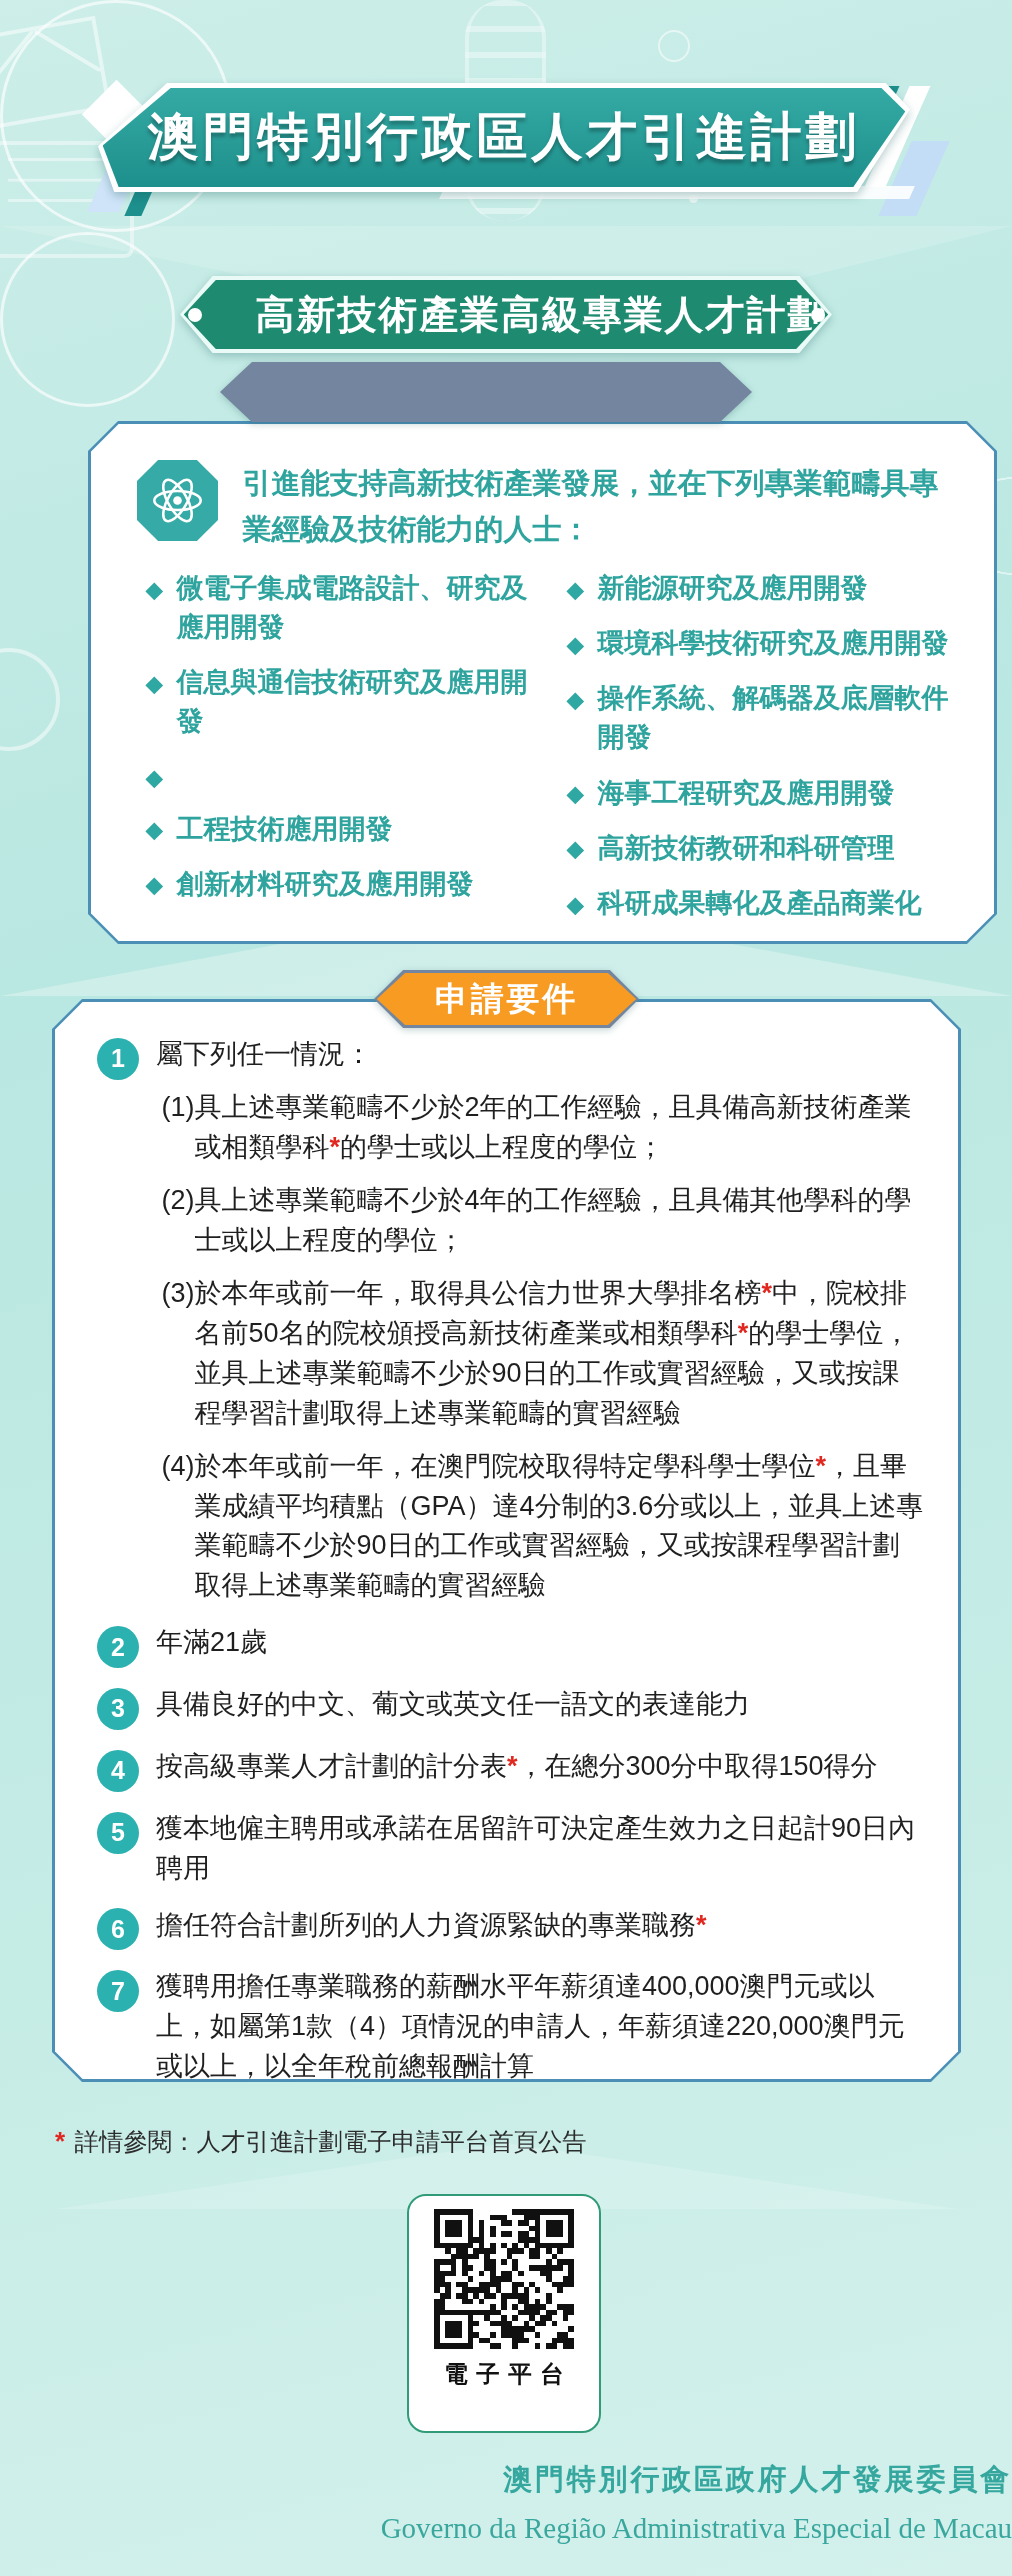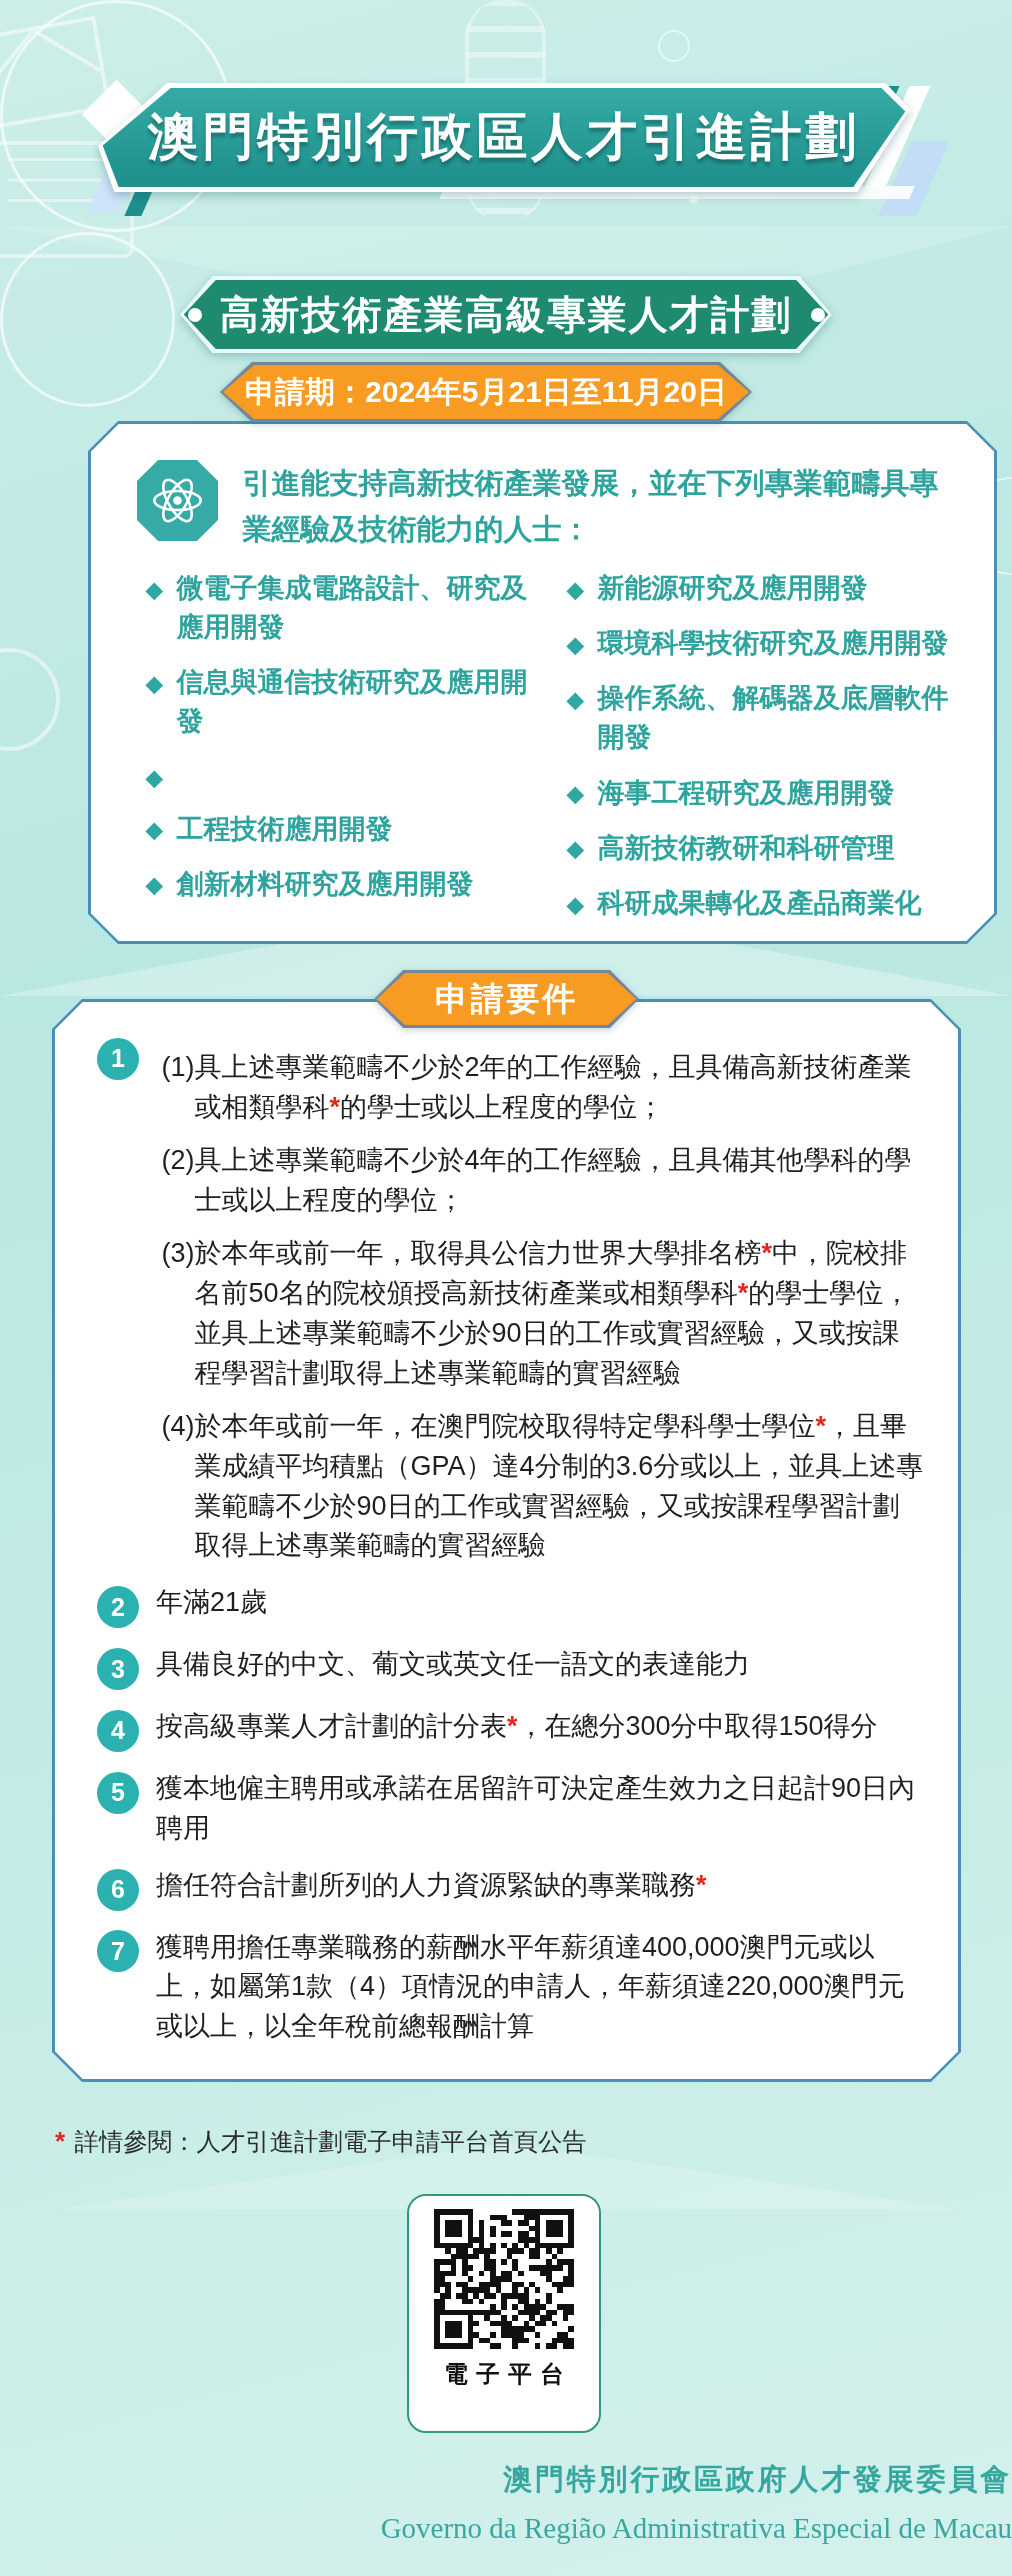--- a/index.html
+++ b/index.html
@@ -44,21 +44,21 @@
     display:flex;align-items:center;justify-content:center;}
   .titleText{color:#ffffff;font-size:51px;font-weight:bold;letter-spacing:3.8px;
     text-shadow:0 3.8px 3.8px rgba(0,0,0,.28);white-space:nowrap;}
   .stripe{position:absolute;z-index:2;transform:skewX(-24deg);}
   .subWrap{position:absolute;left:180px;top:276px;width:652px;height:77px;z-index:3;
     filter:drop-shadow(0 3.8px 4.7px rgba(20,90,90,.3));}
   .subOuter{position:absolute;inset:0;background:#eafaf6;
     clip-path:polygon(5% 0,95% 0,100% 50%,95% 100%,5% 100%,0 50%);}
   .subInner{position:absolute;inset:3.8px;background:#1e8a6f;
     clip-path:polygon(5% 0,95% 0,100% 50%,95% 100%,5% 100%,0 50%);
-    display:flex;align-items:center;justify-content:center;}
+    display:flex;align-items:center;justify-content:flex-end;}
   .subText{color:#fff;font-size:39px;font-weight:bold;letter-spacing:1.9px;white-space:nowrap;}
   .sideDot{position:absolute;width:14px;height:14px;background:#ffffff;border-radius:50%;top:50%;transform:translateY(-50%);z-index:4;}
   .badge{position:absolute;z-index:5;filter:drop-shadow(0 2.8px 3.8px rgba(20,80,80,.25));}
   .badgeOuter{position:absolute;inset:0;background:#74869f;}
   .badgeInner{position:absolute;inset:2.8px;background:#f79b22;display:flex;align-items:center;justify-content:center;}
   .hex6 .badgeOuter,.hex6 .badgeInner{clip-path:polygon(6% 0,94% 0,100% 50%,94% 100%,6% 100%,0 50%);}
   .hex10 .badgeOuter,.hex10 .badgeInner{clip-path:polygon(11% 0,89% 0,100% 50%,89% 100%,11% 100%,0 50%);}
   .badgeText{color:#fff;font-weight:bold;white-space:nowrap;}
   
   .card{position:absolute;left:52px;width:909px;z-index:2;}
@@ -144,23 +144,20 @@
   <div class="subOuter"></div>
   <div class="subInner">
     <span class="subText">高新技術產業高級專業人才計劃</span>
   </div>
   <span class="sideDot" style="left:7.5px;"></span>
   <span class="sideDot" style="right:7.5px;"></span>
 </div>
 
 <div class="badge hex6" style="left:220px;top:362px;width:532px;height:60px;">
   <div class="badgeOuter"></div>
-  <div class="badgeInner">
-    <span class="badgeText" style="font-size:30px;">申請期：2024年5月21日至11月20日</span>
-  </div>
 </div>
 
 <div class="card" style="top:421px;height:523px;margin-left:36px;">
   <div class="cardEdge"></div>
   <div class="cardFace"></div>
   <div class="introRow">
     <div class="atomIcon">
       <svg width="55" height="55" viewBox="0 0 64 64">
           <g stroke="#ffffff" fill="none" stroke-width="3">
         <ellipse cx="32" cy="32" rx="27" ry="11"></ellipse>
@@ -229,20 +226,21 @@
 </div>
 
 <div class="card" style="top:999px;height:1083px;">
   <div class="cardEdge"></div>
   <div class="cardFace"></div>
   <div class="reqList">
 
     <div class="req">
       <div class="num">1</div>
       <div class="reqBody">
+        <div class="reqText"><span>屬下列任一情況：</span></div>
         <div class="sub">
           <span class="subLabel">(1)</span>
           <span class="subText2"><span>具上述專業範疇不少於2年的工作經驗，且具備高新技術產業或相類學科</span><span class="red">*</span><span>的學士或以上程度的學位；</span></span>
         </div>
         <div class="sub">
           <span class="subLabel">(2)</span>
           <span class="subText2"><span>具上述專業範疇不少於4年的工作經驗，且具備其他學科的學士或以上程度的學位；</span></span>
         </div>
         <div class="sub">
           <span class="subLabel">(3)</span>

